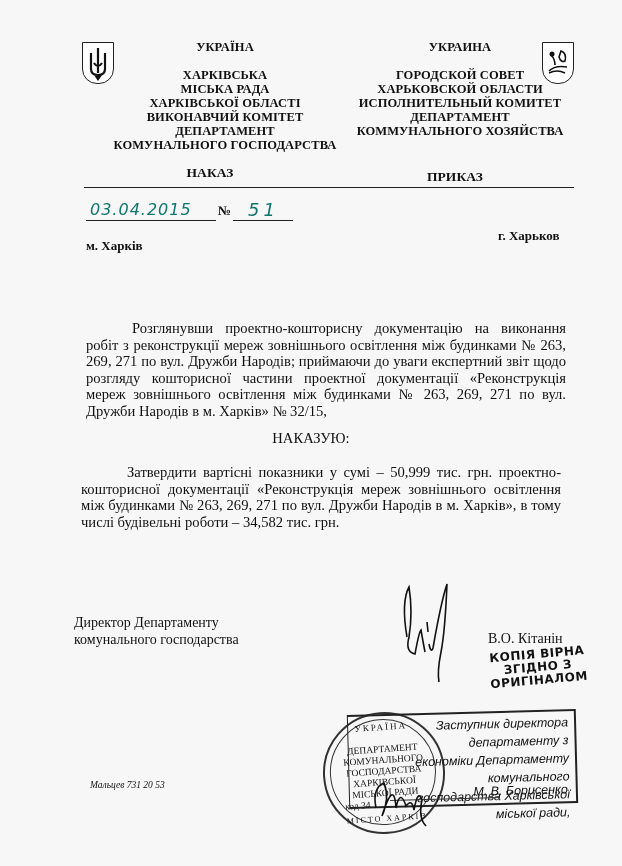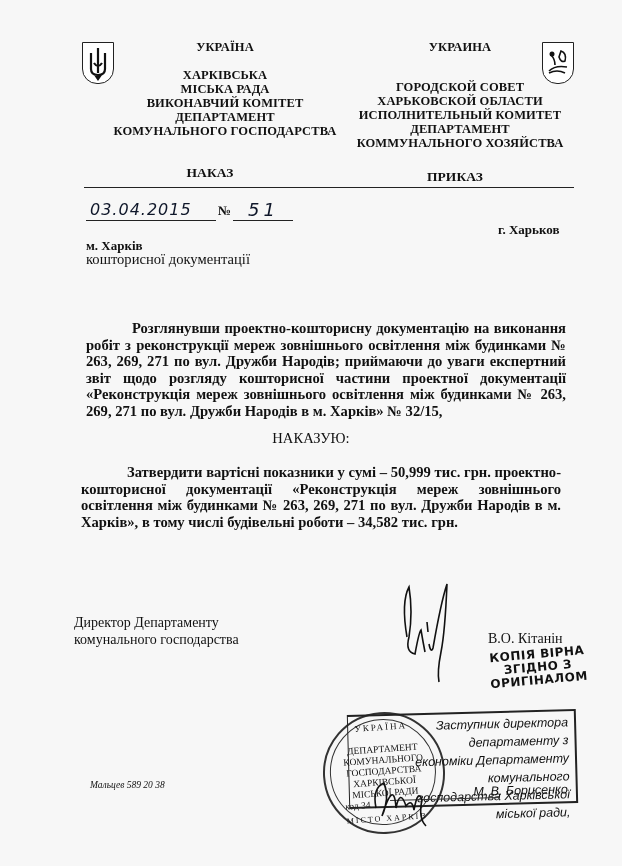--- a/index.html
+++ b/index.html
@@ -6,22 +6,22 @@
   body {
     width: 622px; height: 866px; background: #f7f7f7; position: relative; overflow: hidden;
     font-family: "Liberation Serif", "DejaVu Serif", serif; color: #111;
   }
   .abs { position: absolute; }
   .hdr { font-weight: bold; font-size: 12.5px; text-align: center; line-height: 14px; letter-spacing: 0.1px; }
   .hdr div { white-space: nowrap; }
   .crest { border: 1px solid #222; background: #fff; }
   .rule { height: 1px; background: #222; }
   .body-text { font-size: 14.6px; line-height: 16.6px; text-align: justify; }
-  .body-text p { margin: 0; text-indent: 46px; font-weight: bold; }
-  .hand { font-family: "DejaVu Sans", sans-serif; font-style: italic; font-size: 16px; letter-spacing: 1px; color: #0f172a; font-weight: 300; }
+  .body-text p { margin: 0; text-indent: 46px; }
+  .hand { font-family: "DejaVu Sans", sans-serif; font-style: italic; font-size: 16px; letter-spacing: 1px; color: #0f766e; font-weight: 300; }
   .stampbox { border: 2px solid #222; }
   .stamp-text { font-family: "Liberation Sans", sans-serif; font-style: italic; font-size: 12.5px; line-height: 18px; color: #111; }
   .kopia { font-family: "DejaVu Sans", sans-serif; font-weight: bold; font-size: 12px; line-height: 13px; text-align: center; transform: rotate(-5deg); letter-spacing: 0.5px; }
 </style>
 </head>
 <body>
 
 <div class="abs crest" style="left:82px; top:42px; width:30px; height:40px; border-radius:0 0 15px 15px;">
   <svg width="30" height="40" viewBox="0 0 30 40">
     <path d="M15 5 L15 30 M8 10 L8 26 Q8 32 15 32 Q22 32 22 26 L22 10 M11 20 Q15 26 19 20 M13 33 L17 33 L15 36 Z" stroke="#111" stroke-width="2.2" fill="none"></path>
@@ -32,49 +32,49 @@
   <svg width="30" height="40" viewBox="0 0 30 40">
     <path d="M6 28 Q12 22 24 24 M8 12 Q12 16 12 22 M18 8 Q24 10 22 18 Q18 20 16 14 Z M6 30 Q14 26 22 30" stroke="#111" stroke-width="1.6" fill="none"></path>
     <circle cx="9" cy="11" r="2.5" fill="#111"></circle>
   </svg>
 </div>
 
 <div class="abs hdr" style="left:110px; top:40px; width:230px;">
   <div style="margin-bottom:14px;">УКРАЇНА</div>
   <div>ХАРКІВСЬКА</div>
   <div>МІСЬКА РАДА</div>
+  <div>ХАРКІВСЬКОЇ ОБЛАСТІ</div>
   <div>ВИКОНАВЧИЙ КОМІТЕТ</div>
   <div>ДЕПАРТАМЕНТ</div>
   <div>КОМУНАЛЬНОГО ГОСПОДАРСТВА</div>
 </div>
 
 <div class="abs hdr" style="left:355px; top:40px; width:210px;">
-  <div style="margin-bottom:26px;">УКРАИНА</div>
+  <div style="margin-bottom:14px;">УКРАИНА</div>
   <div>ГОРОДСКОЙ СОВЕТ</div>
   <div>ХАРЬКОВСКОЙ ОБЛАСТИ</div>
   <div>ИСПОЛНИТЕЛЬНЫЙ КОМИТЕТ</div>
   <div>ДЕПАРТАМЕНТ</div>
   <div>КОММУНАЛЬНОГО ХОЗЯЙСТВА</div>
 </div>
 
 <div class="abs hdr" style="left:150px; top:166px; width:120px; font-size:13.5px;">НАКАЗ</div>
 <div class="abs hdr" style="left:395px; top:170px; width:120px; font-size:13.5px;">ПРИКАЗ</div>
 <div class="abs rule" style="left:84px; top:187px; width:490px;"></div>
 
 <div class="abs hand" style="left:90px; top:200px;">03.04.2015</div>
 <div class="abs rule" style="left:86px; top:220px; width:130px;"></div>
 <div class="abs" style="left:218px; top:203px; font-weight:bold; font-size:13px;">№</div>
 <div class="abs hand" style="left:248px; top:199px; font-size:18px; letter-spacing:4px;">51</div>
 <div class="abs rule" style="left:233px; top:220px; width:60px;"></div>
 
 <div class="abs" style="left:86px; top:222px; font-weight:bold; font-size:13px;margin-top:16px;">м. Харків</div>
-<div class="abs" style="left:498px; top:222px; font-weight:bold; font-size:13px;">г. Харьков</div>
+<div class="abs" style="left:498px; top:228px; font-weight:bold; font-size:13px;">г. Харьков</div>
 
 <div class="abs" style="left:86px; top:251px; font-size:14.6px; line-height:17px;">
-  <div>кошторисної документації</div>
 </div>
 
 <div class="abs body-text" style="left:86px; top:320px; width:480px;">
   <p>Розглянувши проектно-кошторисну документацію на виконання робіт з реконструкції мереж зовнішнього освітлення між будинками № 263, 269, 271 по вул. Дружби Народів; приймаючи до уваги експертний звіт щодо розгляду кошторисної частини проектної документації «Реконструкція мереж зовнішнього освітлення між будинками № 263, 269, 271 по вул. Дружби Народів в м. Харків» № 32/15,</p>
 </div>
 
 <div class="abs" style="left:0; top:430px; width:622px; text-align:center; box-sizing:border-box; font-size:14.6px;">НАКАЗУЮ:</div>
 
 <div class="abs body-text" style="left:81px; top:464px; width:480px;">
   <p>Затвердити вартісні показники у сумі – 50,999 тис. грн. проектно-кошторисної документації «Реконструкція мереж зовнішнього освітлення між будинками № 263, 269, 271 по вул. Дружби Народів в м. Харків», в тому числі будівельні роботи – 34,582 тис. грн.</p>
@@ -115,13 +115,13 @@
     <div>економіки Департаменту комунального</div>
     <div>господарства Харківської міської ради,</div>
   </div>
   <div class="abs stamp-text" style="right:8px; top:69px;">М. В. Борисенко</div>
   <div class="abs" style="left:40px; top:84px; width:110px; height:1px; background:#333;"></div>
 </div>
 <svg class="abs" style="left:368px; top:758px;" width="70" height="70" viewBox="0 0 70 70">
   <path d="M8 50 Q4 30 16 25 Q22 40 14 58 Q26 20 28 50 Q32 30 38 48 Q44 40 46 52 Q50 30 54 42 Q50 60 58 68" stroke="#111" stroke-width="1.6" fill="none"></path>
 </svg>
 
-<div class="abs" style="left:90px; top:780px; font-size:9.5px; font-style:italic;">Мальцев 589 20 38</div>
+<div class="abs" style="left:90px; top:780px; font-size:9.5px; font-style:italic;">Мальцев 731 20 53</div>
 
 </body></html>

